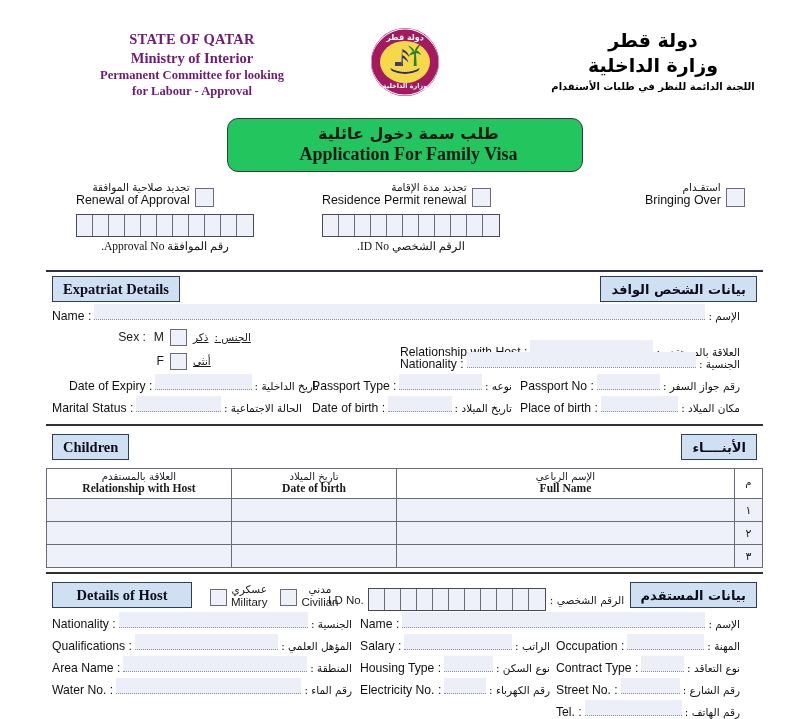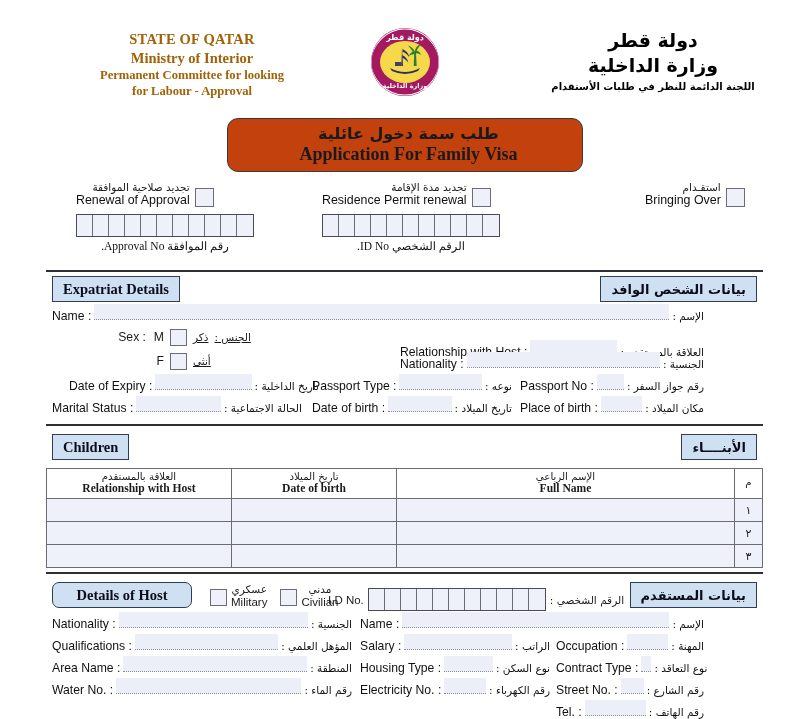--- a/index.html
+++ b/index.html
@@ -29,21 +29,21 @@
     height: 108px;
   }
   .header-left {
     position: absolute;
     left: 52px;
     top: 30px;
     width: 280px;
     text-align: center;
     font-family: "Liberation Serif", serif;
     font-weight: bold;
-    color: #a16207;
+    color: #701a75;
     line-height: 1.28;
   }
   .hl-1 { font-size: 14.5px; letter-spacing: .2px; }
   .hl-2 { font-size: 14.5px; }
   .hl-3 { font-size: 12.6px; }
   .hl-4 { font-size: 12.6px; }
 
   .header-right {
     position: absolute;
     right: 46px;
@@ -71,21 +71,21 @@
   
   .title-box {
     position: absolute;
     left: 50%;
     transform: translateX(-50%);
     top: 118px;
     width: 356px;
     height: 54px;
     border: 1.6px solid #3a3a3a;
     border-radius: 11px;
-    background: #c2410c;
+    background: #22c55e;
     display: flex;
     flex-direction: column;
     align-items: center;
     justify-content: center;
     box-sizing: border-box;
     padding-left: 8px;
   }
   .title-ar {
     font-family: "DejaVu Sans", sans-serif;
     font-size: 16px;
@@ -197,20 +197,21 @@
     font-size: 13px;
     direction: rtl;
     color: #0d0d1a;
   }
 
   
   .frow {
     position: relative;
     height: 21px;
     width: 756px;
+    padding-left: 36px;
   }
   .fld {
     position: absolute;
     display: flex;
     align-items: baseline;
     height: 19px;
   }
   .lab-en {
     font-family: "Liberation Sans", sans-serif;
     font-size: 12.2px;
@@ -582,21 +583,21 @@
           <td class="c-num num-ar">٣</td>
         </tr>
       </tbody>
     </table>
   </div>
 
   <div class="rule" style="top:572px;"></div>
 
   <div class="section" style="top:582px;">
     <div class="sec-head-row" style="height:30px;">
-      <div class="tag" style="left:52px; width:140px;border-radius:7px;">
+      <div class="tag" style="left:52px; width:140px;">
         <span class="tag-en">Details of Host</span>
       </div>
 
       <div class="mc-wrap" style="left:210px; top:2px;">
         <div class="mc-item">
           <div class="mc-box"></div>
           <div class="mc-labels">
             <div class="mc-ar">عسكري</div>
             <div class="mc-en">Military</div>
           </div>

